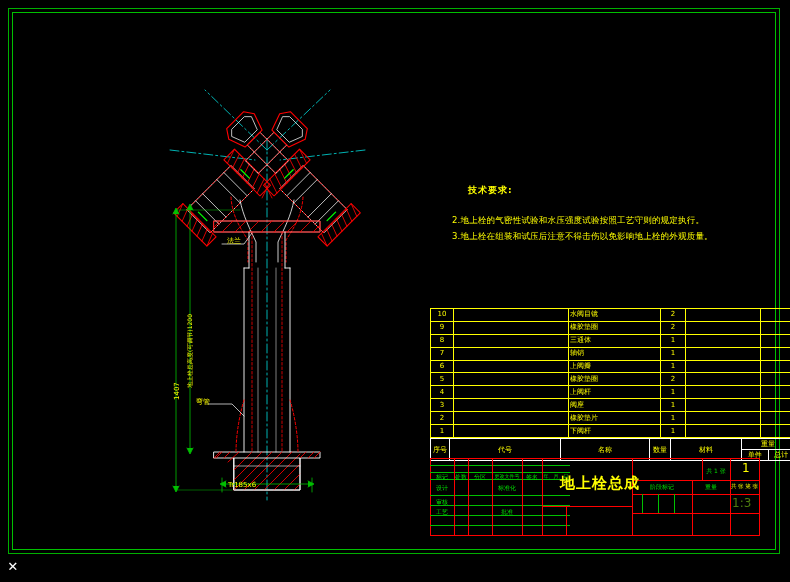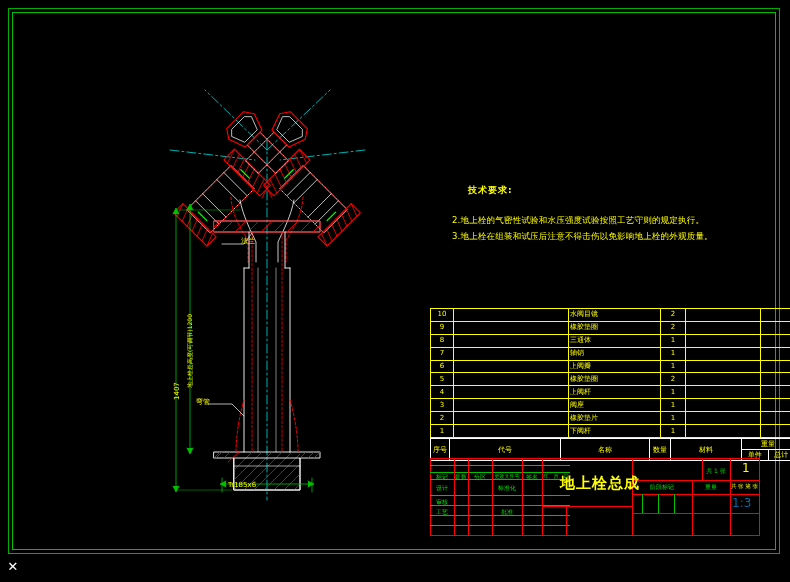--- a/index.html
+++ b/index.html
@@ -52,21 +52,21 @@
   
   .tb{position:absolute;left:430px;top:458px;width:330px;height:78px;}
   .tb .ln{position:absolute;background:#ff0000;}
   .tb .lng{position:absolute;background:#00c000;}
   .tb .cell{position:absolute;color:#00dd00;font-size:6px;line-height:7px;
       text-align:center;white-space:nowrap;}
   .tb .cellr{position:absolute;color:#ffff00;font-size:6px;line-height:7px;
       text-align:center;white-space:nowrap;}
   .tb-title{position:absolute;color:#ffff00;font-size:15px;font-weight:bold;
       letter-spacing:1px;}
-  .tb-scale{position:absolute;color:#0369a1;font-size:12px;}
+  .tb-scale{position:absolute;color:#4d7c0f;font-size:12px;}
   .tb-sheet{position:absolute;color:#ffff00;font-size:12px;}
 
   .xmark{position:absolute;left:8px;top:556px;color:#ffffff;font-size:16px;
       font-family:"DejaVu Sans Mono","Liberation Mono",monospace;}
 </style>
 </head>
 <body>
 
 <div id="root">
 
@@ -258,21 +258,21 @@
         <path d="M208 404 L232 404 L244 416"></path>
       </g>
 
     </g>
   </svg>
 
   <div class="txt tech-title" style="left:468px;top:184px;">技术要求:</div>
   <div class="txt tech-line" style="left:452px;top:215px;">2.地上栓的气密性试验和水压强度试验按照工艺守则的规定执行。</div>
   <div class="txt tech-line" style="left:452px;top:231px;">3.地上栓在组装和试压后注意不得击伤以免影响地上栓的外观质量。</div>
 
-  <div class="txt leader-lbl" style="left:241px;top:236px;">法兰</div>
+  <div class="txt leader-lbl" style="left:227px;top:236px;">法兰</div>
   <div class="txt leader-lbl" style="left:196px;top:397px;">弯管</div>
 
   <div class="txt dim-txt" style="left:228px;top:481px;">Tr185x6</div>
 
   <div class="txt dim-vert" style="left:173px;top:400px;">1407</div>
 
   <div class="txt dim-vert" style="left:186px;top:388px;font-size:6px;">地上栓总高度(可调节)1200</div>
 
   <table class="parts">
     <tbody>

